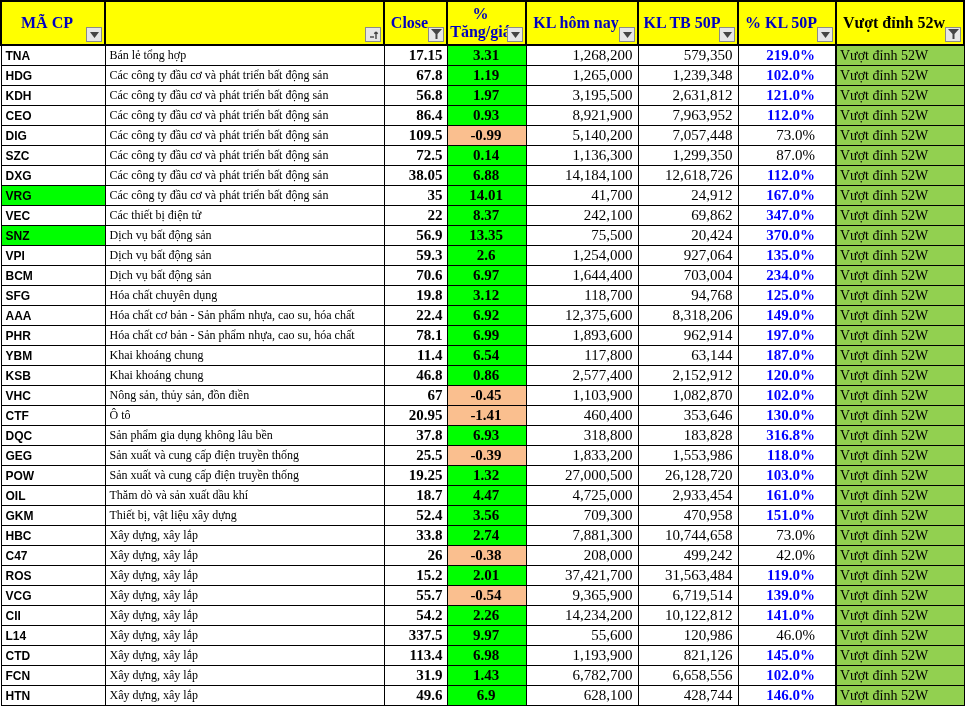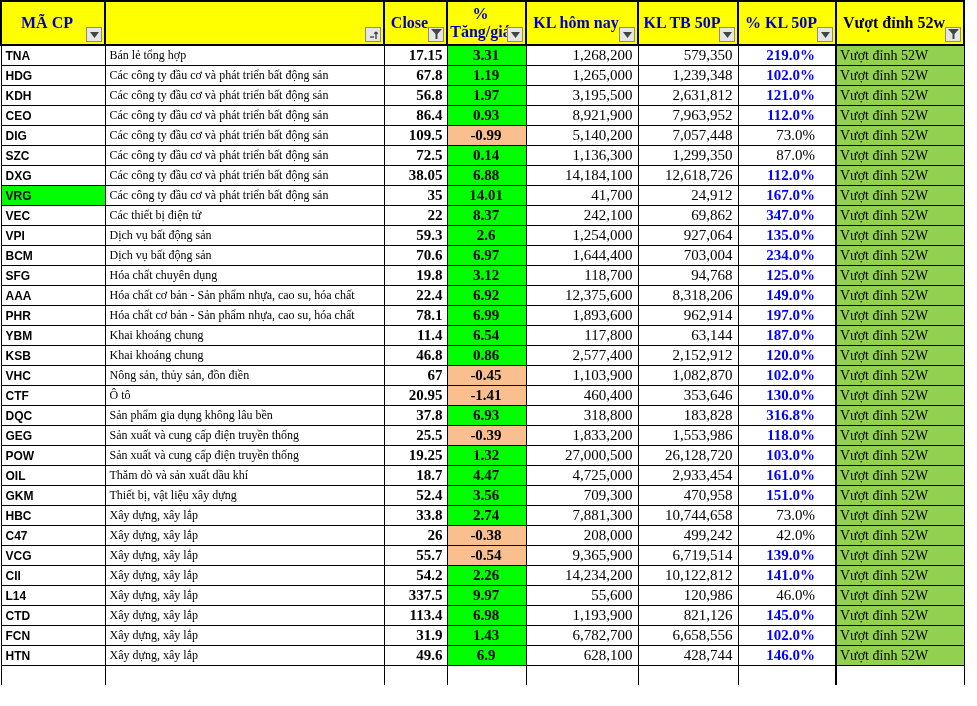--- a/index.html
+++ b/index.html
@@ -269,20 +269,30 @@
     <td class="c-code">VEC</td>
     <td class="c-sector">Các thiết bị điện tử</td>
     <td class="c-close">22</td>
     <td class="c-pct">8.37</td>
     <td class="c-kl">242,100</td>
     <td class="c-kl">69,862</td>
     <td class="c-pctkl">347.0%</td>
     <td class="c-breakout">Vượt đỉnh 52W</td>
   </tr>
       <tr class="data-row">
+    <td class="c-code hl">SNZ</td>
+    <td class="c-sector">Dịch vụ bất động sản</td>
+    <td class="c-close">56.9</td>
+    <td class="c-pct">13.35</td>
+    <td class="c-kl">75,500</td>
+    <td class="c-kl">20,424</td>
+    <td class="c-pctkl">370.0%</td>
+    <td class="c-breakout">Vượt đỉnh 52W</td>
+  </tr>
+      <tr class="data-row">
     <td class="c-code">VPI</td>
     <td class="c-sector">Dịch vụ bất động sản</td>
     <td class="c-close">59.3</td>
     <td class="c-pct">2.6</td>
     <td class="c-kl">1,254,000</td>
     <td class="c-kl">927,064</td>
     <td class="c-pctkl">135.0%</td>
     <td class="c-breakout">Vượt đỉnh 52W</td>
   </tr>
       <tr class="data-row">
@@ -426,20 +436,30 @@
     <td class="c-breakout">Vượt đỉnh 52W</td>
   </tr>
       <tr class="data-row">
     <td class="c-code">C47</td>
     <td class="c-sector">Xây dựng, xây lắp</td>
     <td class="c-close">26</td>
     <td class="c-pct neg">-0.38</td>
     <td class="c-kl">208,000</td>
     <td class="c-kl">499,242</td>
     <td class="c-pctkl low">42.0%</td>
+    <td class="c-breakout">Vượt đỉnh 52W</td>
+  </tr>
+      <tr class="data-row">
+    <td class="c-code">ROS</td>
+    <td class="c-sector">Xây dựng, xây lắp</td>
+    <td class="c-close">15.2</td>
+    <td class="c-pct">2.01</td>
+    <td class="c-kl">37,421,700</td>
+    <td class="c-kl">31,563,484</td>
+    <td class="c-pctkl">119.0%</td>
     <td class="c-breakout">Vượt đỉnh 52W</td>
   </tr>
       <tr class="data-row">
     <td class="c-code">VCG</td>
     <td class="c-sector">Xây dựng, xây lắp</td>
     <td class="c-close">55.7</td>
     <td class="c-pct neg">-0.54</td>
     <td class="c-kl">9,365,900</td>
     <td class="c-kl">6,719,514</td>
     <td class="c-pctkl">139.0%</td>

